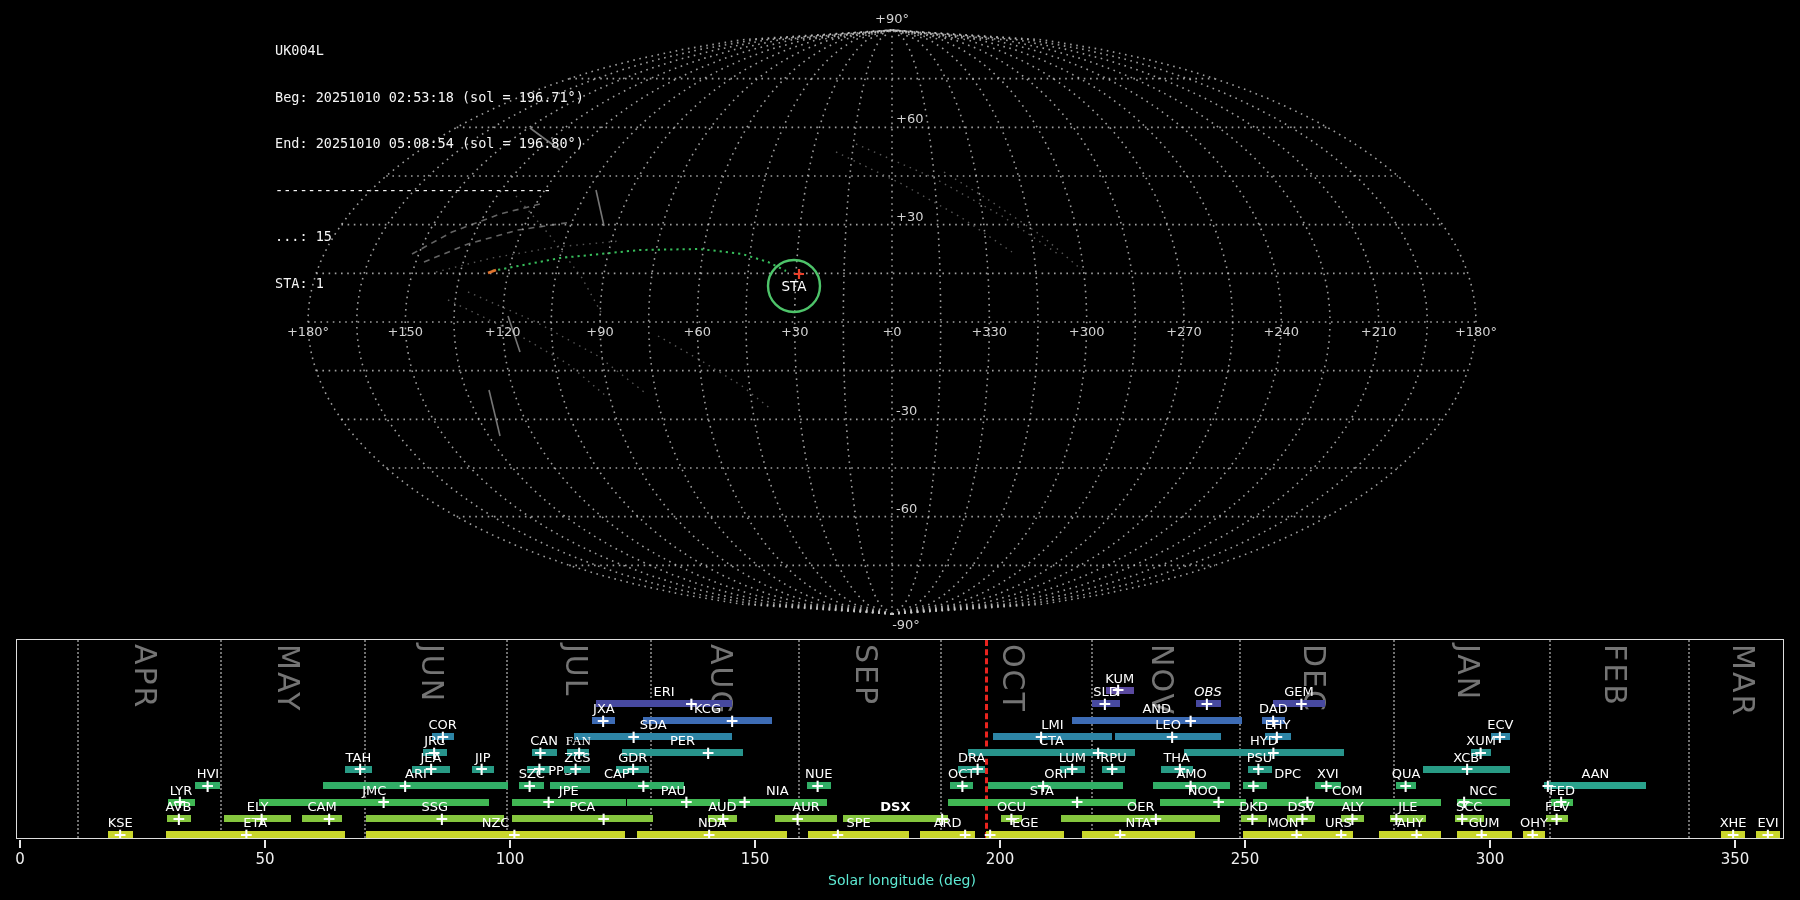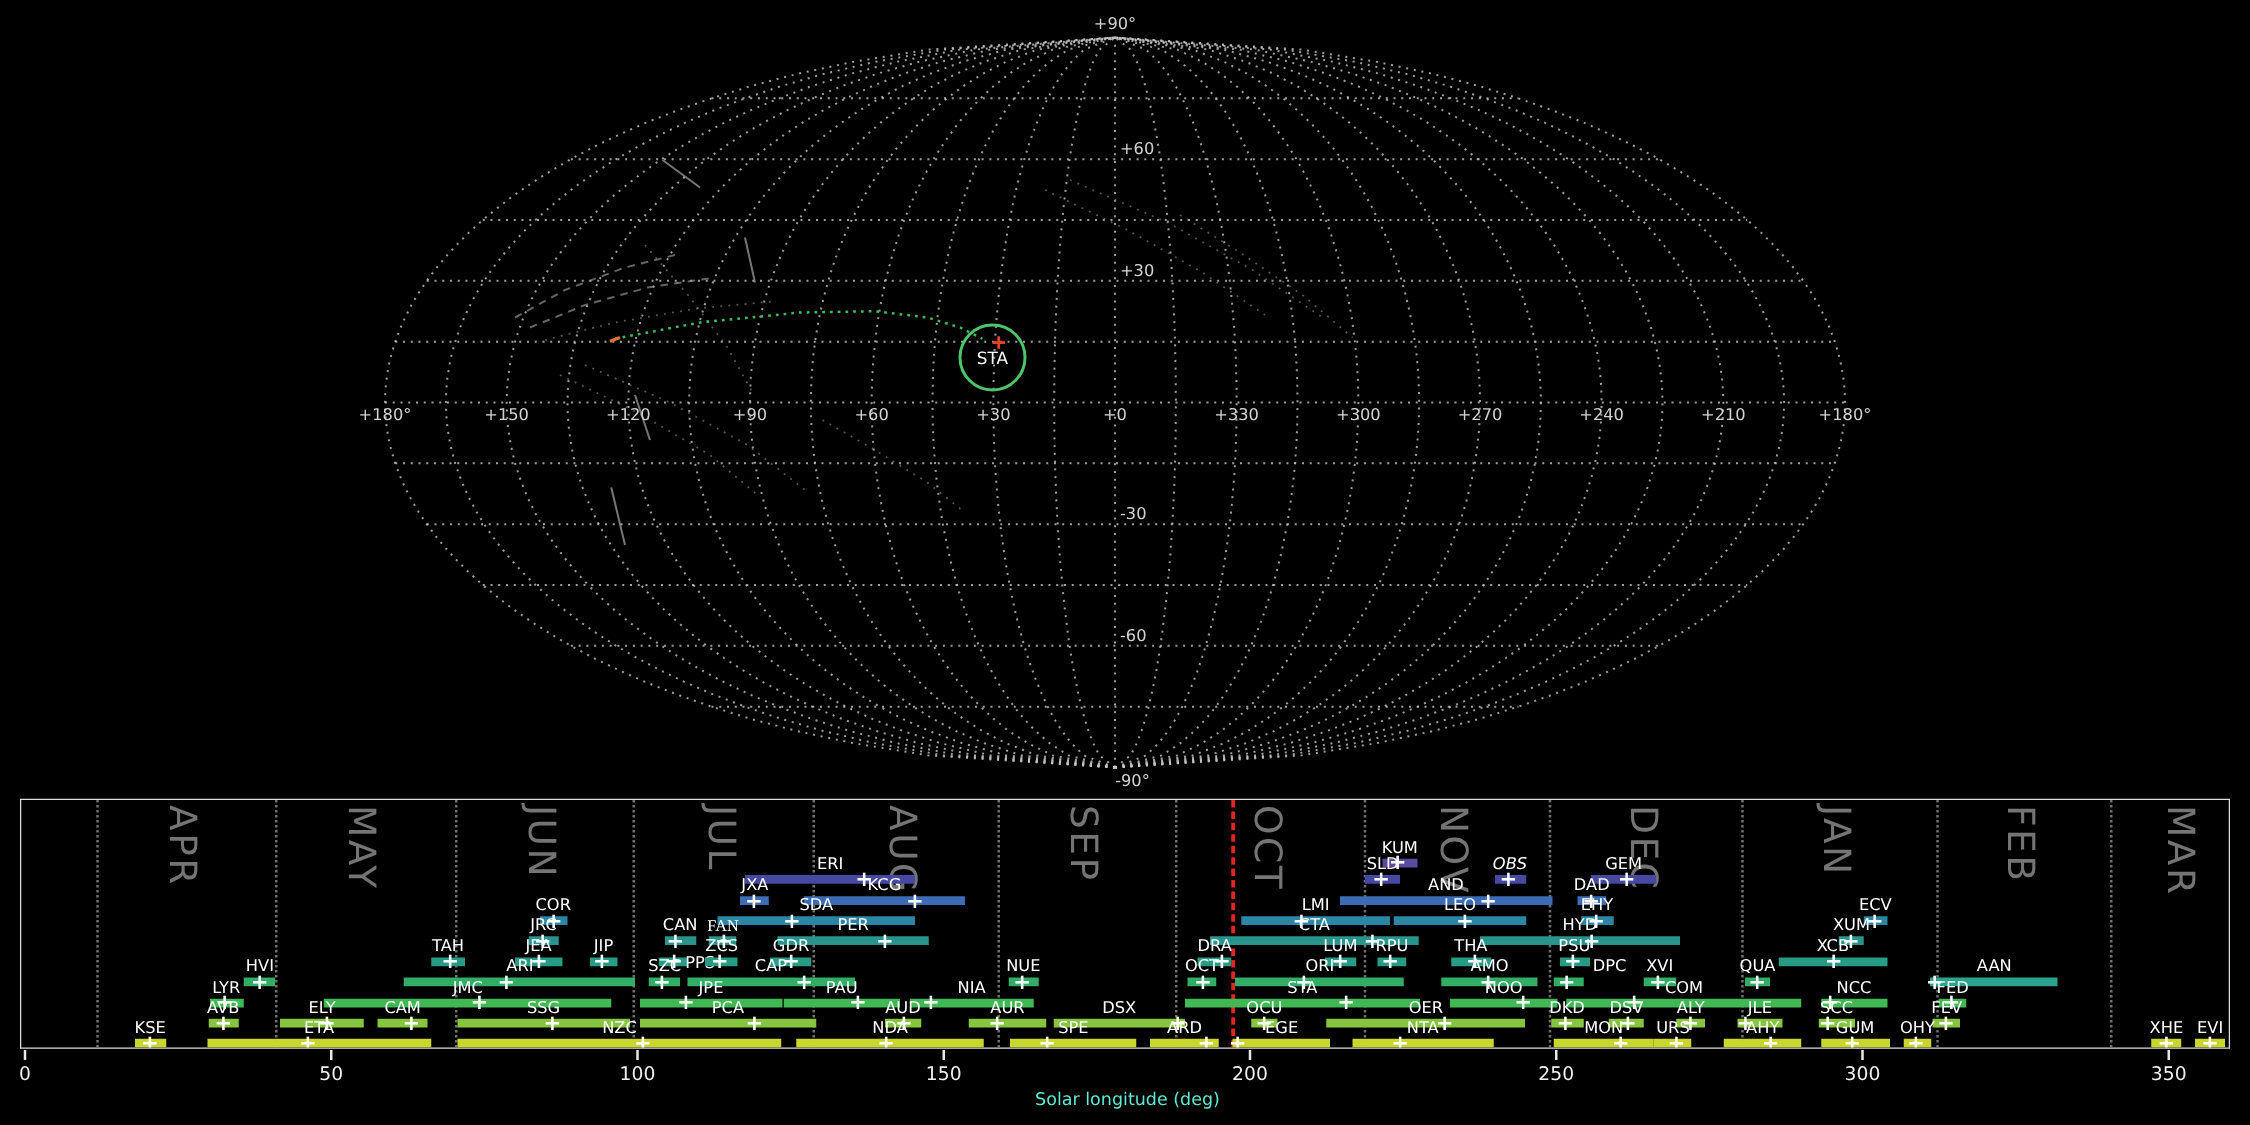--- a/index.html
+++ b/index.html
@@ -26,20 +26,28 @@
   .tick{position:absolute;top:840px;width:2px;height:8px;background:#e8e8e8;}
   .tlbl{position:absolute;top:850px;font-size:15px;color:#f0f0f0;transform:translateX(-50%);}
   .xlabel{position:absolute;top:872px;left:902px;transform:translateX(-50%);
           font-size:14px;color:#5eead4;}
 </style>
 </head>
 <body>
 
 <div class="stage">
 
+  <div class="info">
+    <div>UK004L</div>
+    <div>Beg: 20251010 02:53:18 (sol = 196.71°)</div>
+    <div>End: 20251010 05:08:54 (sol = 196.80°)</div>
+    <div>----------------------------------</div>
+    <div>...: 15</div>
+    <div>STA: 1</div>
+  </div>
 
   <svg id="skymap" width="1800" height="640" viewBox="0 0 1800 640">
       <line x1="569.2" y1="565.3333333333334" x2="1214.8" y2="565.3333333333334" class="grid"></line>
       <line x1="456.7" y1="516.6666666666666" x2="1327.3" y2="516.6666666666666" class="grid"></line>
       <line x1="386.2" y1="468" x2="1397.8" y2="468" class="grid"></line>
       <line x1="341.4" y1="419.3333333333333" x2="1442.6" y2="419.3333333333333" class="grid"></line>
       <line x1="316.2" y1="370.6666666666667" x2="1467.8" y2="370.6666666666667" class="grid"></line>
       <line x1="308.0" y1="322" x2="1476.0" y2="322" class="grid"></line>
       <line x1="316.2" y1="273.3333333333333" x2="1467.8" y2="273.3333333333333" class="grid"></line>
       <line x1="341.4" y1="224.66666666666669" x2="1442.6" y2="224.66666666666669" class="grid"></line>
@@ -320,21 +328,21 @@
       <div class="bar" style="left: 494.5px; top: 175px; width: 141.6px; background: rgb(133, 198, 62);"></div>
       <div class="blbl" style="left: 565.3px; top: 159px;">PCA</div>
       <div class="peak" style="left: 578.6px; top: 170.5px;">+</div>
       <div class="bar" style="left: 691px; top: 175px; width: 28.9px; background: rgb(133, 198, 62);"></div>
       <div class="blbl" style="left: 705.4px; top: 159px;">AUD</div>
       <div class="peak" style="left: 698.2px; top: 170.5px;">+</div>
       <div class="bar" style="left: 757.6px; top: 175px; width: 62.7px; background: rgb(133, 198, 62);"></div>
       <div class="blbl" style="left: 789px; top: 159px;">AUR</div>
       <div class="peak" style="left: 772.7px; top: 170.5px;">+</div>
       <div class="bar" style="left: 825.7px; top: 175px; width: 105.4px; background: rgb(133, 198, 62);"></div>
-      <div class="blbl" style="left: 878.4px; top: 159px;">DSX</div>
+      <div class="blbl" style="left: 878.4px; top: 159px; font-weight: bold;">DSX</div>
       <div class="peak" style="left: 917.2px; top: 170.5px;">+</div>
       <div class="bar" style="left: 984px; top: 175px; width: 21.1px; background: rgb(133, 198, 62);"></div>
       <div class="blbl" style="left: 994.5px; top: 159px;">OCU</div>
       <div class="peak" style="left: 986.3px; top: 170.5px;">+</div>
       <div class="bar" style="left: 1043.8px; top: 175px; width: 159.7px; background: rgb(133, 198, 62);"></div>
       <div class="blbl" style="left: 1123.7px; top: 159px;">OER</div>
       <div class="peak" style="left: 1130.8px; top: 170.5px;">+</div>
       <div class="bar" style="left: 1223.6px; top: 175px; width: 26px; background: rgb(133, 198, 62);"></div>
       <div class="blbl" style="left: 1236.6px; top: 159px;">DKD</div>
       <div class="peak" style="left: 1227.4px; top: 170.5px;">+</div>

